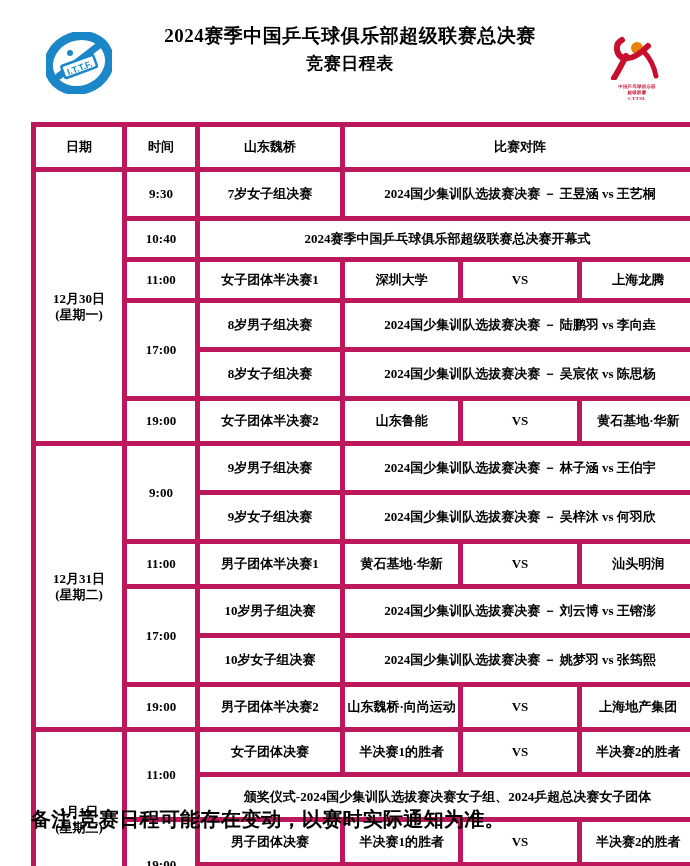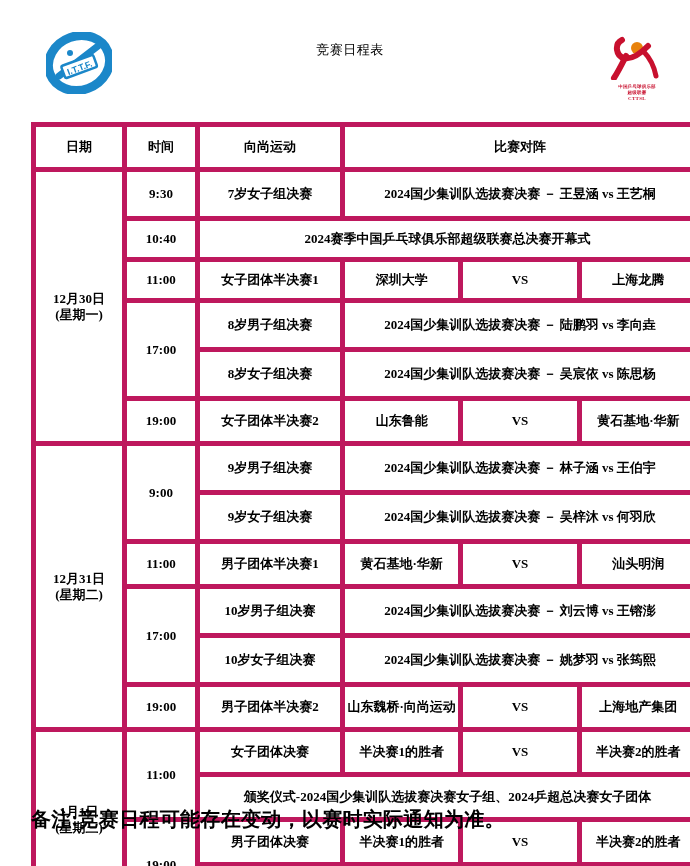--- a/index.html
+++ b/index.html
@@ -51,22 +51,22 @@
     padding-left: 10px;
   }
   .title-line1 {
     font-size: 19px;
     font-weight: bold;
     letter-spacing: 0.5px;
     line-height: 28px;
     white-space: nowrap;
   }
   .title-line2 {
-    font-size: 13px;
-    font-weight: normal;
+    font-size: 17px;
+    font-weight: bold;
     letter-spacing: 0.5px;
     line-height: 28px;
     white-space: nowrap;
   }
   .ctts-text {
     font-size: 4.5px;
     color: #c8102e;
     font-weight: bold;
     letter-spacing: 0.2px;
     line-height: 6px;
@@ -151,20 +151,21 @@
       <svg width="66" height="62" viewBox="0 0 66 62">
         <ellipse cx="33" cy="31" rx="31" ry="27" transform="rotate(-20 33 31)" fill="none" stroke="#1b87c9" stroke-width="9"></ellipse>
         <path d="M13 44 L52 14" stroke="#1b87c9" stroke-width="7" fill="none" stroke-linecap="round"></path>
         <rect x="16" y="28" width="34" height="13" rx="2" transform="rotate(-20 33 34)" fill="#ffffff" stroke="#1b87c9" stroke-width="2.5"></rect>
         <text x="20" y="39" transform="rotate(-20 33 34)" font-family="'Liberation Sans', sans-serif" font-size="9" font-weight="bold" fill="#1b87c9">I.T.T.F.</text>
         <circle cx="24" cy="21" r="3" fill="#1b87c9"></circle>
       </svg>
     </div>
 
     <div class="title-block">
+      <div class="title-line1">2024赛季中国乒乓球俱乐部超级联赛总决赛</div>
       <div class="title-line2">竞赛日程表</div>
     </div>
 
     <div class="logo-right">
       <svg width="70" height="44" viewBox="0 0 70 44">
         <circle cx="35" cy="12" r="6" fill="#e8820c"></circle>
         <path d="M20 4 C12 8 14 20 22 22 C30 24 38 18 46 10" stroke="#c8102e" stroke-width="6" fill="none" stroke-linecap="round"></path>
         <path d="M24 20 C20 28 16 36 12 42" stroke="#c8102e" stroke-width="6" fill="none" stroke-linecap="round"></path>
         <path d="M42 16 C48 22 52 30 54 40" stroke="#c8102e" stroke-width="5" fill="none" stroke-linecap="round"></path>
       </svg>
@@ -173,21 +174,21 @@
       <div class="ctts-text2">CTTSL</div>
     </div>
   </div>
 
   <div class="tbl-wrap">
     <table class="sched">
       <thead>
         <tr class="hdr">
           <th class="col-date">日期</th>
           <th class="col-time">时间</th>
-          <th class="col-event">向尚运动</th>
+          <th class="col-event">山东魏桥</th>
           <th class="col-match" colspan="3">比赛对阵</th>
         </tr>
       </thead>
       <tbody>
 
         <tr class="row-h44">
           <td class="date-cell" rowspan="6">
             <span>12月30日</span><br>
             <span>(星期一)</span>
           </td>

